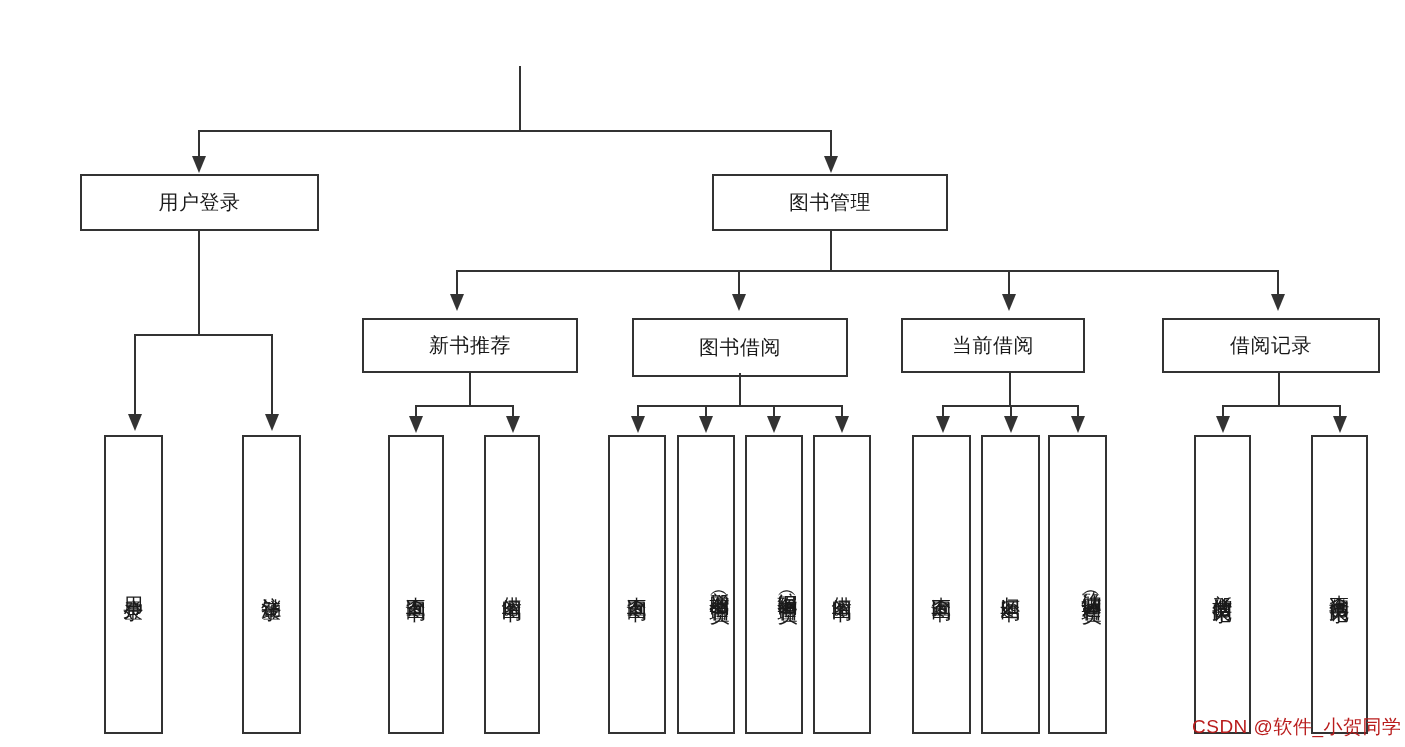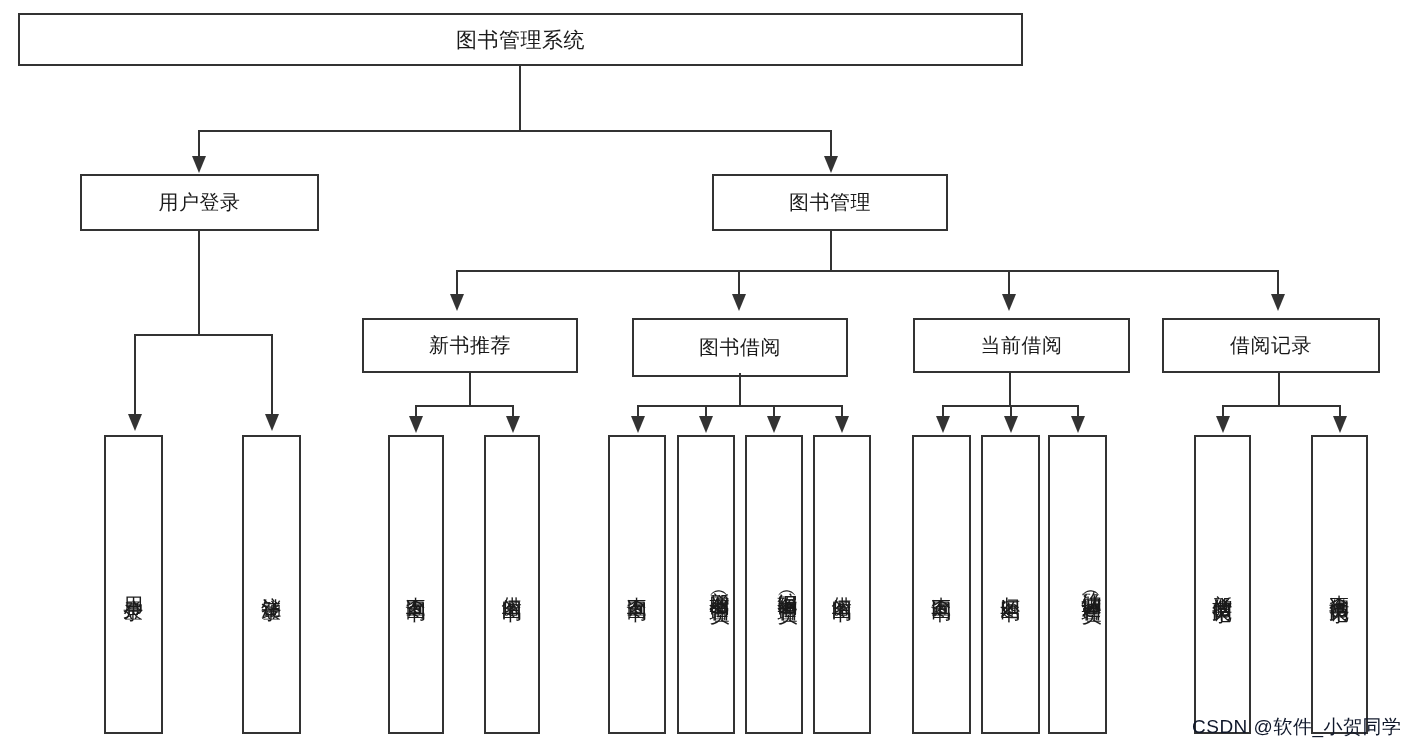--- a/index.html
+++ b/index.html
@@ -60,32 +60,31 @@
   .arrow {
     position: absolute;
     width: 0;
     height: 0;
     border-left: 7px solid transparent;
     border-right: 7px solid transparent;
     border-top: 17px solid #333333;
   }
   .watermark {
     position: absolute;
-    color: #0f172a;
+    color: #b91c1c;
     font-size: 19px;
     white-space: nowrap;
     letter-spacing: 0.5px;
   }
 </style>
 </head>
 <body>
 
 <div id="canvas">
 
-  <div class="node node-root" style="left:18px; top:13px; width:1005px; height:53px;">图书管理系统</div>
 
   <div class="edge edge-v" style="left:519px; top:66px; height:65px;"></div>
   <div class="edge edge-h" style="left:198px; top:130px; width:634px;"></div>
   <div class="edge edge-v" style="left:198px; top:130px; height:28px;"></div>
   <div class="edge edge-v" style="left:830px; top:130px; height:28px;"></div>
   <div class="arrow" style="left:192px; top:156px;"></div>
   <div class="arrow" style="left:824px; top:156px;"></div>
 
   <div class="node node-l2" style="left:80px; top:174px; width:239px; height:57px;">用户登录</div>
   <div class="node node-l2" style="left:712px; top:174px; width:236px; height:57px;text-align:center;">图书管理</div>
@@ -103,21 +102,21 @@
   <div class="edge edge-v" style="left:738px; top:270px; height:26px;"></div>
   <div class="edge edge-v" style="left:1008px; top:270px; height:26px;"></div>
   <div class="edge edge-v" style="left:1277px; top:270px; height:26px;"></div>
   <div class="arrow" style="left:450px; top:294px;"></div>
   <div class="arrow" style="left:732px; top:294px;"></div>
   <div class="arrow" style="left:1002px; top:294px;"></div>
   <div class="arrow" style="left:1271px; top:294px;"></div>
 
   <div class="node node-l3" style="left:362px; top:318px; width:216px; height:55px;">新书推荐</div>
   <div class="node node-l3" style="left:632px; top:318px; width:216px; height:59px;">图书借阅</div>
-  <div class="node node-l3" style="left:901px; top:318px; width:217px; height:55px;margin-left:12px;">当前借阅</div>
+  <div class="node node-l3" style="left:901px; top:318px; width:184px; height:55px;">当前借阅</div>
   <div class="node node-l3" style="left:1162px; top:318px; width:218px; height:55px;">借阅记录</div>
 
   <div class="edge edge-v" style="left:469px; top:373px; height:34px;"></div>
   <div class="edge edge-h" style="left:415px; top:405px; width:98px;"></div>
   <div class="edge edge-v" style="left:415px; top:405px; height:13px;"></div>
   <div class="edge edge-v" style="left:512px; top:405px; height:13px;"></div>
   <div class="arrow" style="left:409px; top:416px;"></div>
   <div class="arrow" style="left:506px; top:416px;"></div>
 
   <div class="edge edge-v" style="left:739px; top:373px; height:34px;"></div>

